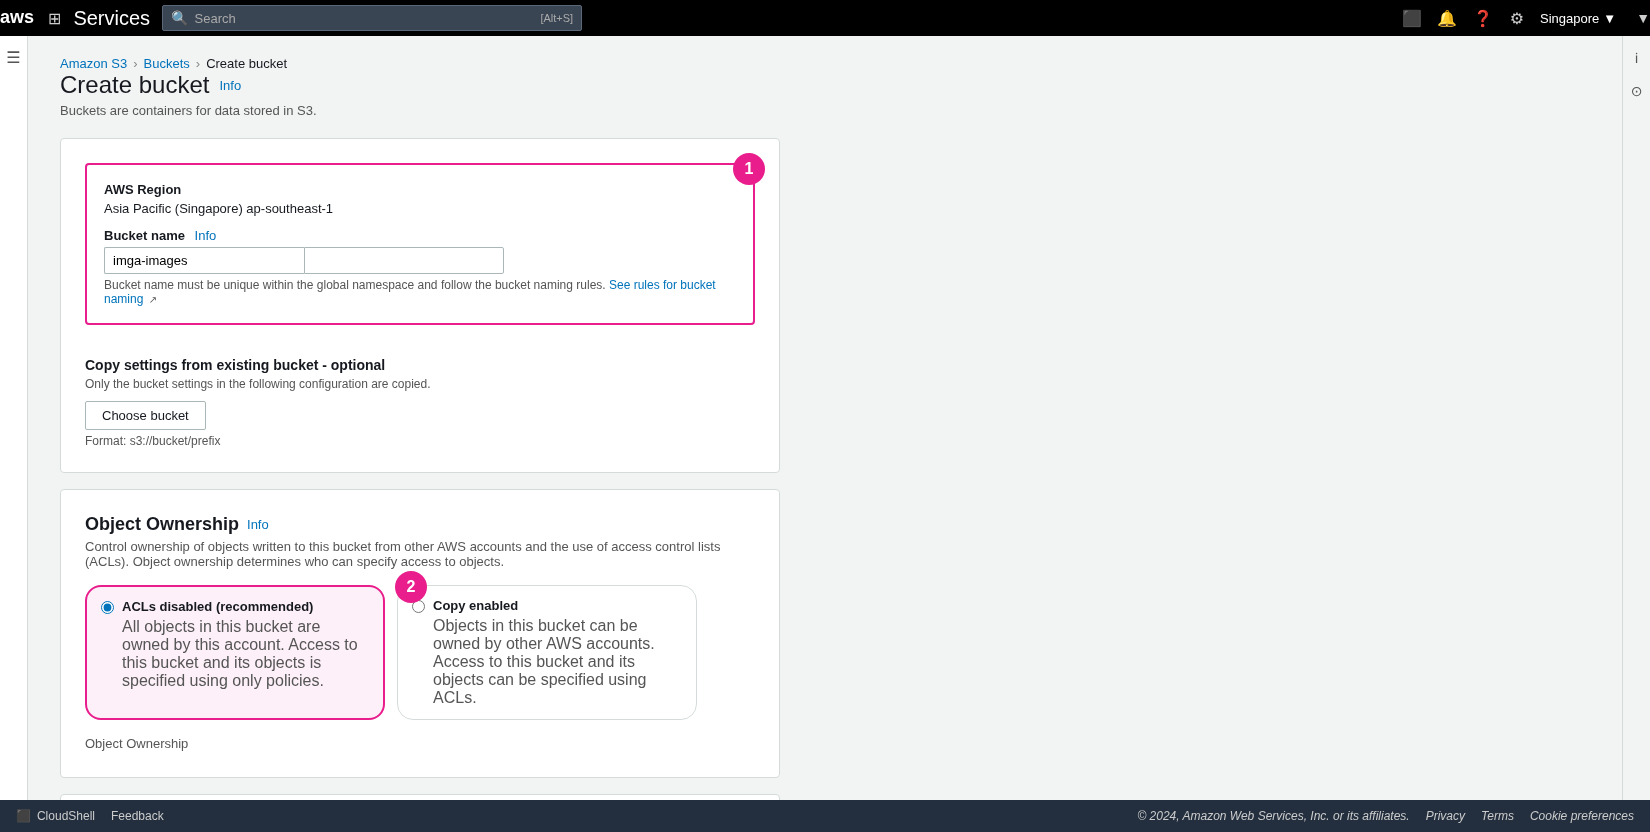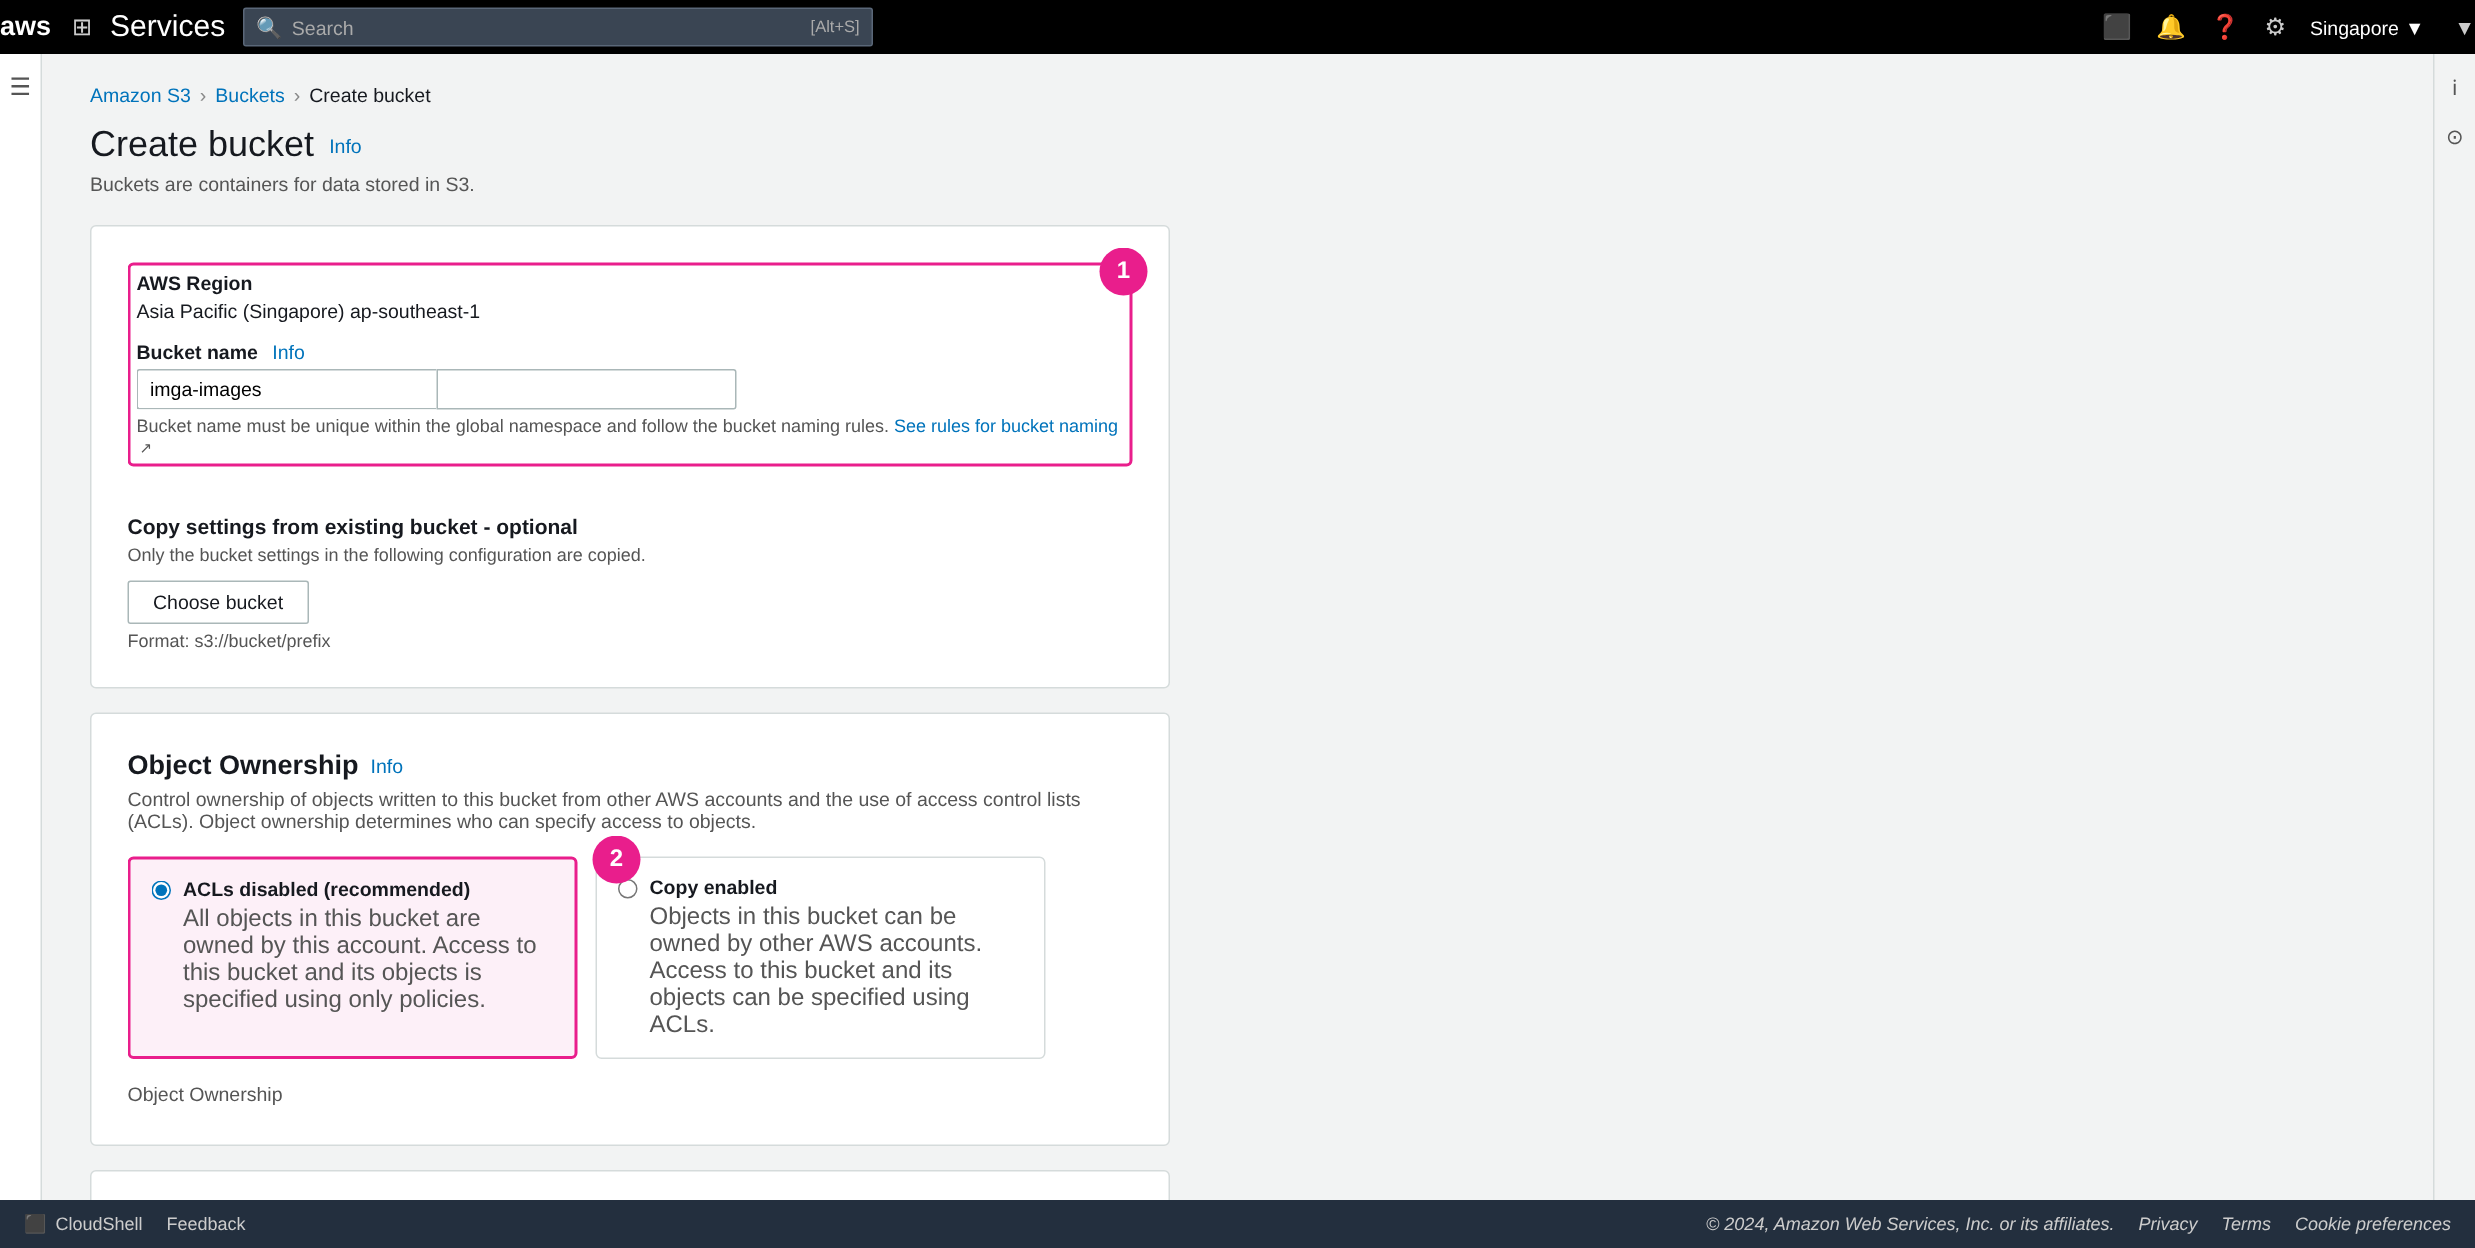--- a/index.html
+++ b/index.html
@@ -108,21 +108,20 @@
       padding: 20px 32px;
       background: #f2f3f3;
     }
 
     
     .breadcrumb {
       display: flex;
       align-items: flex-end;
       gap: 6px;
       font-size: 13px;
-      margin-bottom: 12px;
       color: #555;
     }
     .breadcrumb a {
       color: #0073bb;
       text-decoration: none;
     }
     .breadcrumb .sep { color: #888; }
     .breadcrumb .current { color: #16191f; }
 
     
@@ -167,21 +166,21 @@
     }
     .card-title .info-link {
       font-size: 13px;
       font-weight: 400;
     }
 
     
     .section-box {
       border: 2px solid #e91e8c;
       border-radius: 4px;
-      padding: 4px;
+      padding: 17px;
       margin-bottom: 16px;
       display: inline-block;
       width: fit-content;
     }
     .field-label {
       font-size: 13px;
       color: #16191f;
       font-weight: 600;
       margin-bottom: 4px;
     }
@@ -287,21 +286,21 @@
       margin-bottom: 16px;
       position: relative;
     }
     .ownership-step2-badge {
       position: absolute;
       top: -14px;
       left: 328px;
     }
     .option-box {
       border: 1px solid #d5dbdb;
-      border-radius: 4px;
+      border-radius: 16px;
       padding: 12px 14px;
       width: 300px;
       cursor: pointer;
     }
     .option-box.selected {
       border: 2px solid #e91e8c;
       background: #fdf0f8;
     }
     .option-box label {
       display: flex;

